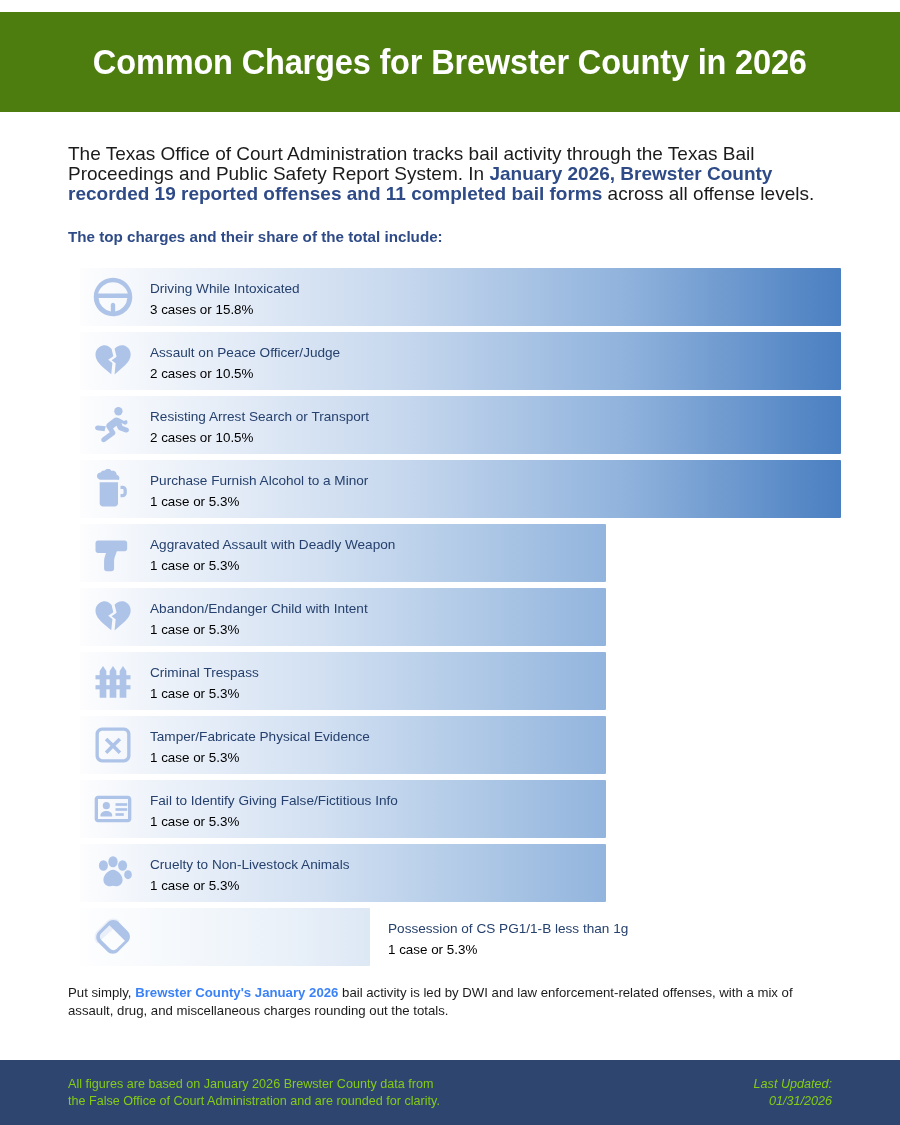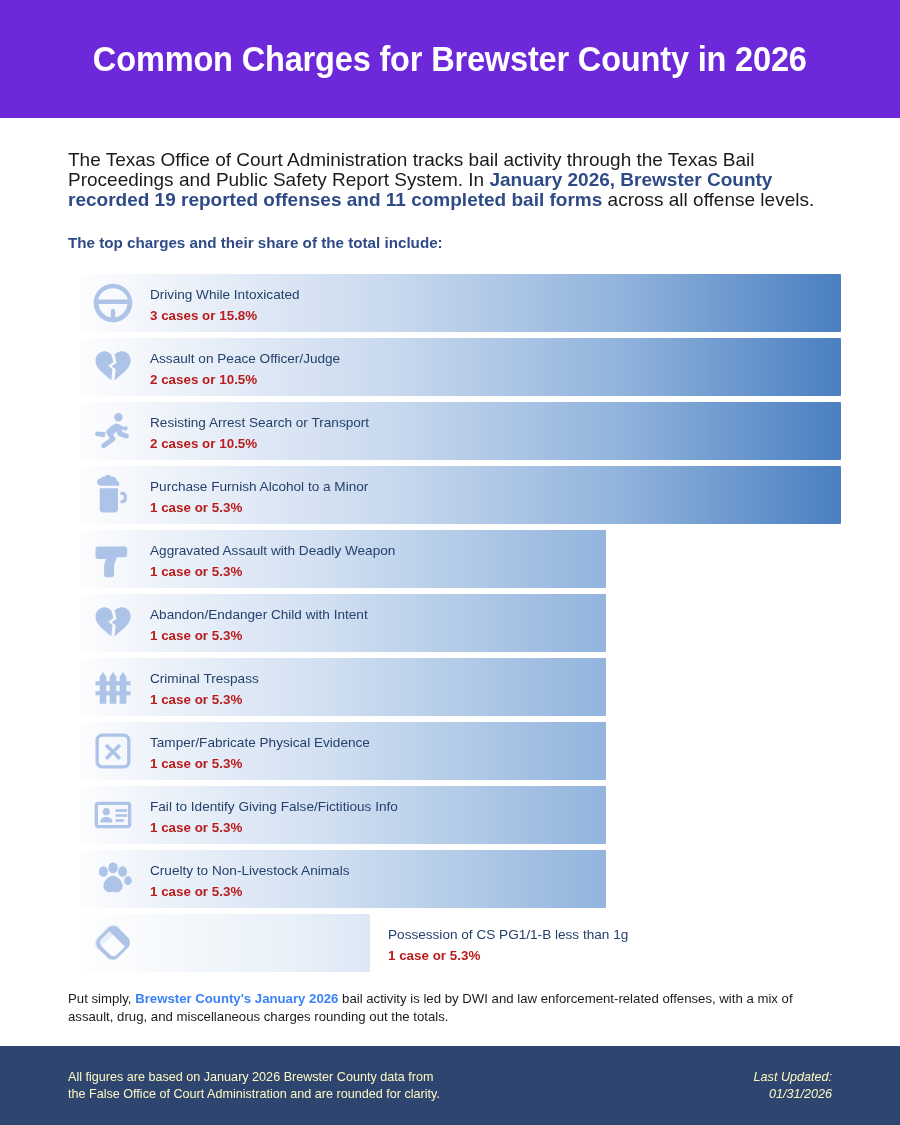--- a/index.html
+++ b/index.html
@@ -8,24 +8,25 @@
     background:#ffffff;
     font-family:"Liberation Sans", sans-serif;
     color:#1f3050;
     overflow:hidden;
     position:relative;
   }
   .page{width:900px;height:1125px;position:relative;display:flex;flex-direction:column;}
 
   
   .header{
-    height:118px;
-    background:#6d28d9;
+    height:100px;
+    background:#4d7c0f;
     display:flex;align-items:center;justify-content:center;
     flex:none;
+    margin-top:12px;
   }
   .header-title{
     color:#ffffff;
     font-size:35px;
     font-weight:bold;
     letter-spacing:-0.2px;
     transform:scaleX(0.93);
     transform-origin:center;
     white-space:nowrap;
   }
@@ -88,41 +89,41 @@
     line-height:1.32;
   }
   .row-text.outside{left:auto;}
   .row-label{
     font-size:13.6px;
     color:#26416d;
     white-space:nowrap;
   }
   .row-stat{
     font-size:13.4px;
-    font-weight:bold;
-    color:#b91c1c;
+    font-weight:normal;
+    color:#000000;
     margin-top:3px;
     white-space:nowrap;
   }
 
   
   .closing{
     margin-top:18px;
     font-size:13.2px;
     line-height:18px;
     color:#1b1b1b;
     max-width:760px;
   }
   .closing .hl{color:#3b82f6;font-weight:bold;}
 
   
   .footer{
-    height:79px;
+    height:65px;
     background:#2e4570;
-    color:#fef9c3;
+    color:#84cc16;
     flex:none;
     display:flex;align-items:center;justify-content:space-between;
     padding:0 68px;
     box-sizing:border-box;
   }
   .footer-left{font-size:12.6px;line-height:17px;}
   .footer-right{font-size:12.6px;line-height:17px;font-style:italic;text-align:right;}
 </style>
 </head>
 <body>

